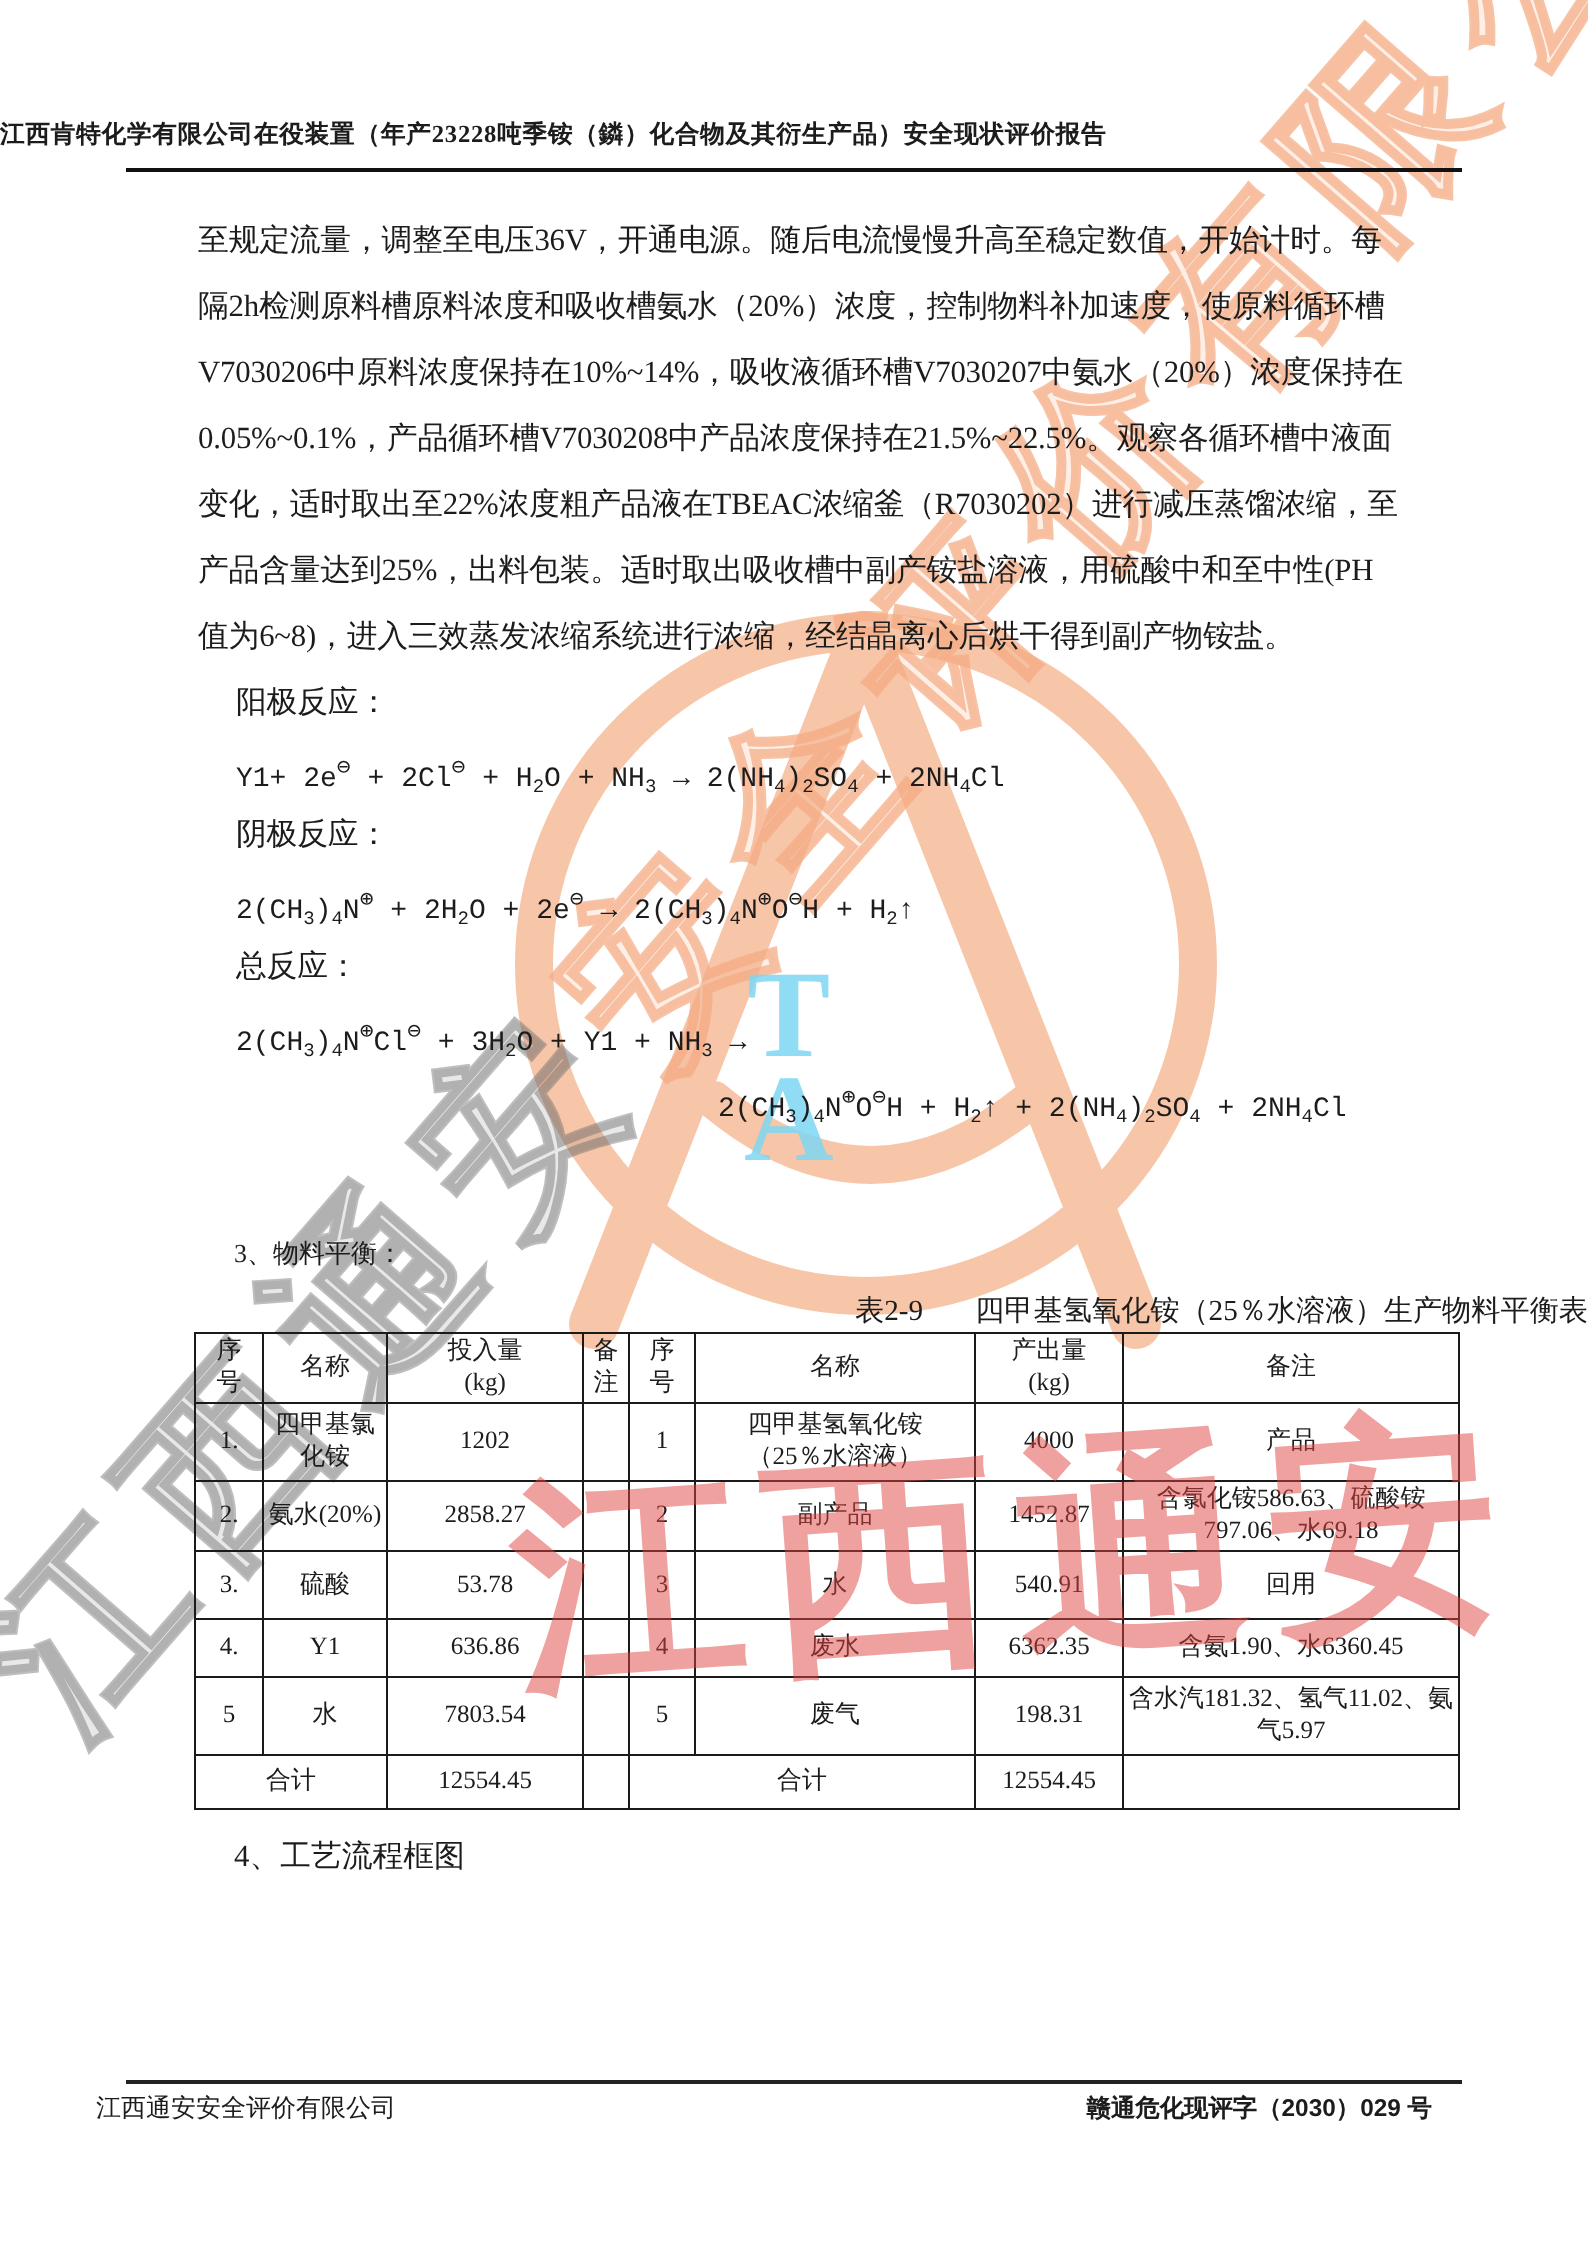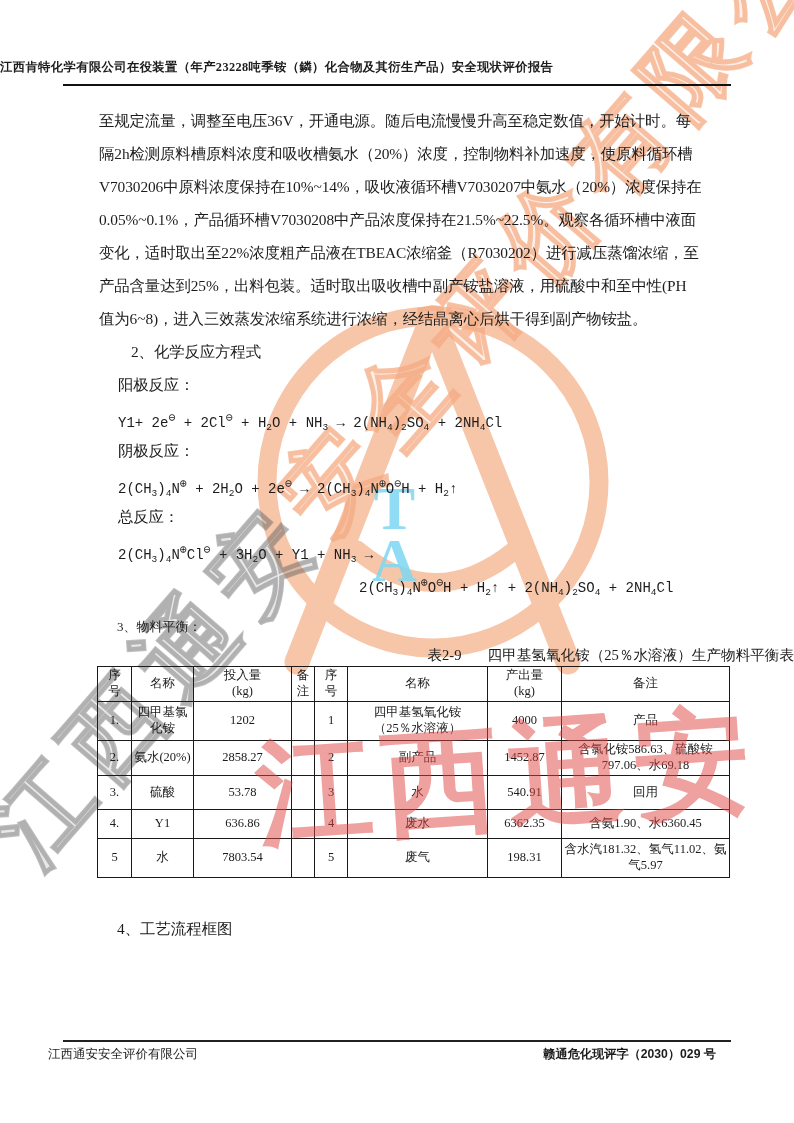--- a/index.html
+++ b/index.html
@@ -83,21 +83,20 @@
   <div class="hdr-rule"></div>
 
   <div class="content">
     <div class="line">至规定流量，调整至电压36V，开通电源。随后电流慢慢升高至稳定数值，开始计时。每</div>
     <div class="line">隔2h检测原料槽原料浓度和吸收槽氨水（20%）浓度，控制物料补加速度，使原料循环槽</div>
     <div class="line">V7030206中原料浓度保持在10%~14%，吸收液循环槽V7030207中氨水（20%）浓度保持在</div>
     <div class="line">0.05%~0.1%，产品循环槽V7030208中产品浓度保持在21.5%~22.5%。观察各循环槽中液面</div>
     <div class="line">变化，适时取出至22%浓度粗产品液在TBEAC浓缩釜（R7030202）进行减压蒸馏浓缩，至</div>
     <div class="line">产品含量达到25%，出料包装。适时取出吸收槽中副产铵盐溶液，用硫酸中和至中性(PH</div>
     <div class="line">值为6~8)，进入三效蒸发浓缩系统进行浓缩，经结晶离心后烘干得到副产物铵盐。</div>
-    <div class="line heading">2、化学反应方程式</div>
     <div class="line eq-label">阳极反应：</div>
     <div class="line eq"><span>Y1+ 2e</span><sup>⊖</sup><span> + 2Cl</span><sup>⊖</sup><span> + H</span><sub>2</sub><span>O + NH</span><sub>3</sub><span> → 2(NH</span><sub>4</sub><span>)</span><sub>2</sub><span>SO</span><sub>4</sub><span> + 2NH</span><sub>4</sub><span>Cl</span></div>
     <div class="line eq-label">阴极反应：</div>
     <div class="line eq"><span>2(CH</span><sub>3</sub><span>)</span><sub>4</sub><span>N</span><sup>⊕</sup><span> + 2H</span><sub>2</sub><span>O + 2e</span><sup>⊖</sup><span> → 2(CH</span><sub>3</sub><span>)</span><sub>4</sub><span>N</span><sup>⊕</sup><span>O</span><sup>⊖</sup><span>H + H</span><sub>2</sub><span>↑</span></div>
     <div class="line eq-label">总反应：</div>
     <div class="line eq"><span>2(CH</span><sub>3</sub><span>)</span><sub>4</sub><span>N</span><sup>⊕</sup><span>Cl</span><sup>⊖</sup><span> + 3H</span><sub>2</sub><span>O + Y1 + NH</span><sub>3</sub><span> →</span></div>
     <div class="line eq eq-cont"><span>2(CH</span><sub>3</sub><span>)</span><sub>4</sub><span>N</span><sup>⊕</sup><span>O</span><sup>⊖</sup><span>H + H</span><sub>2</sub><span>↑ + 2(NH</span><sub>4</sub><span>)</span><sub>2</sub><span>SO</span><sub>4</sub><span> + 2NH</span><sub>4</sub><span>Cl</span></div>
   </div>
 
   <div class="sec3">3、物料平衡：</div>
@@ -177,20 +176,28 @@
     <tr class="tr-5">
       <td>5</td>
       <td>水</td>
       <td>7803.54</td>
       <td></td>
       <td>5</td>
       <td>废气</td>
       <td>198.31</td>
       <td>含水汽181.32、氢气11.02、氨气5.97</td>
     </tr>
+    <tr class="tr-t">
+      <td colspan="2">合计</td>
+      <td>12554.45</td>
+      <td></td>
+      <td colspan="2">合计</td>
+      <td>12554.45</td>
+      <td></td>
+    </tr>
   </tbody>
     </table>
 
   <div class="sec4">4、工艺流程框图</div>
 
   <div class="footer-rule"></div>
   <div class="footer-row">
     <span class="footer-company">江西通安安全评价有限公司</span>
     <span class="footer-docnum">赣通危化现评字（2030）029 号</span>
   </div>

